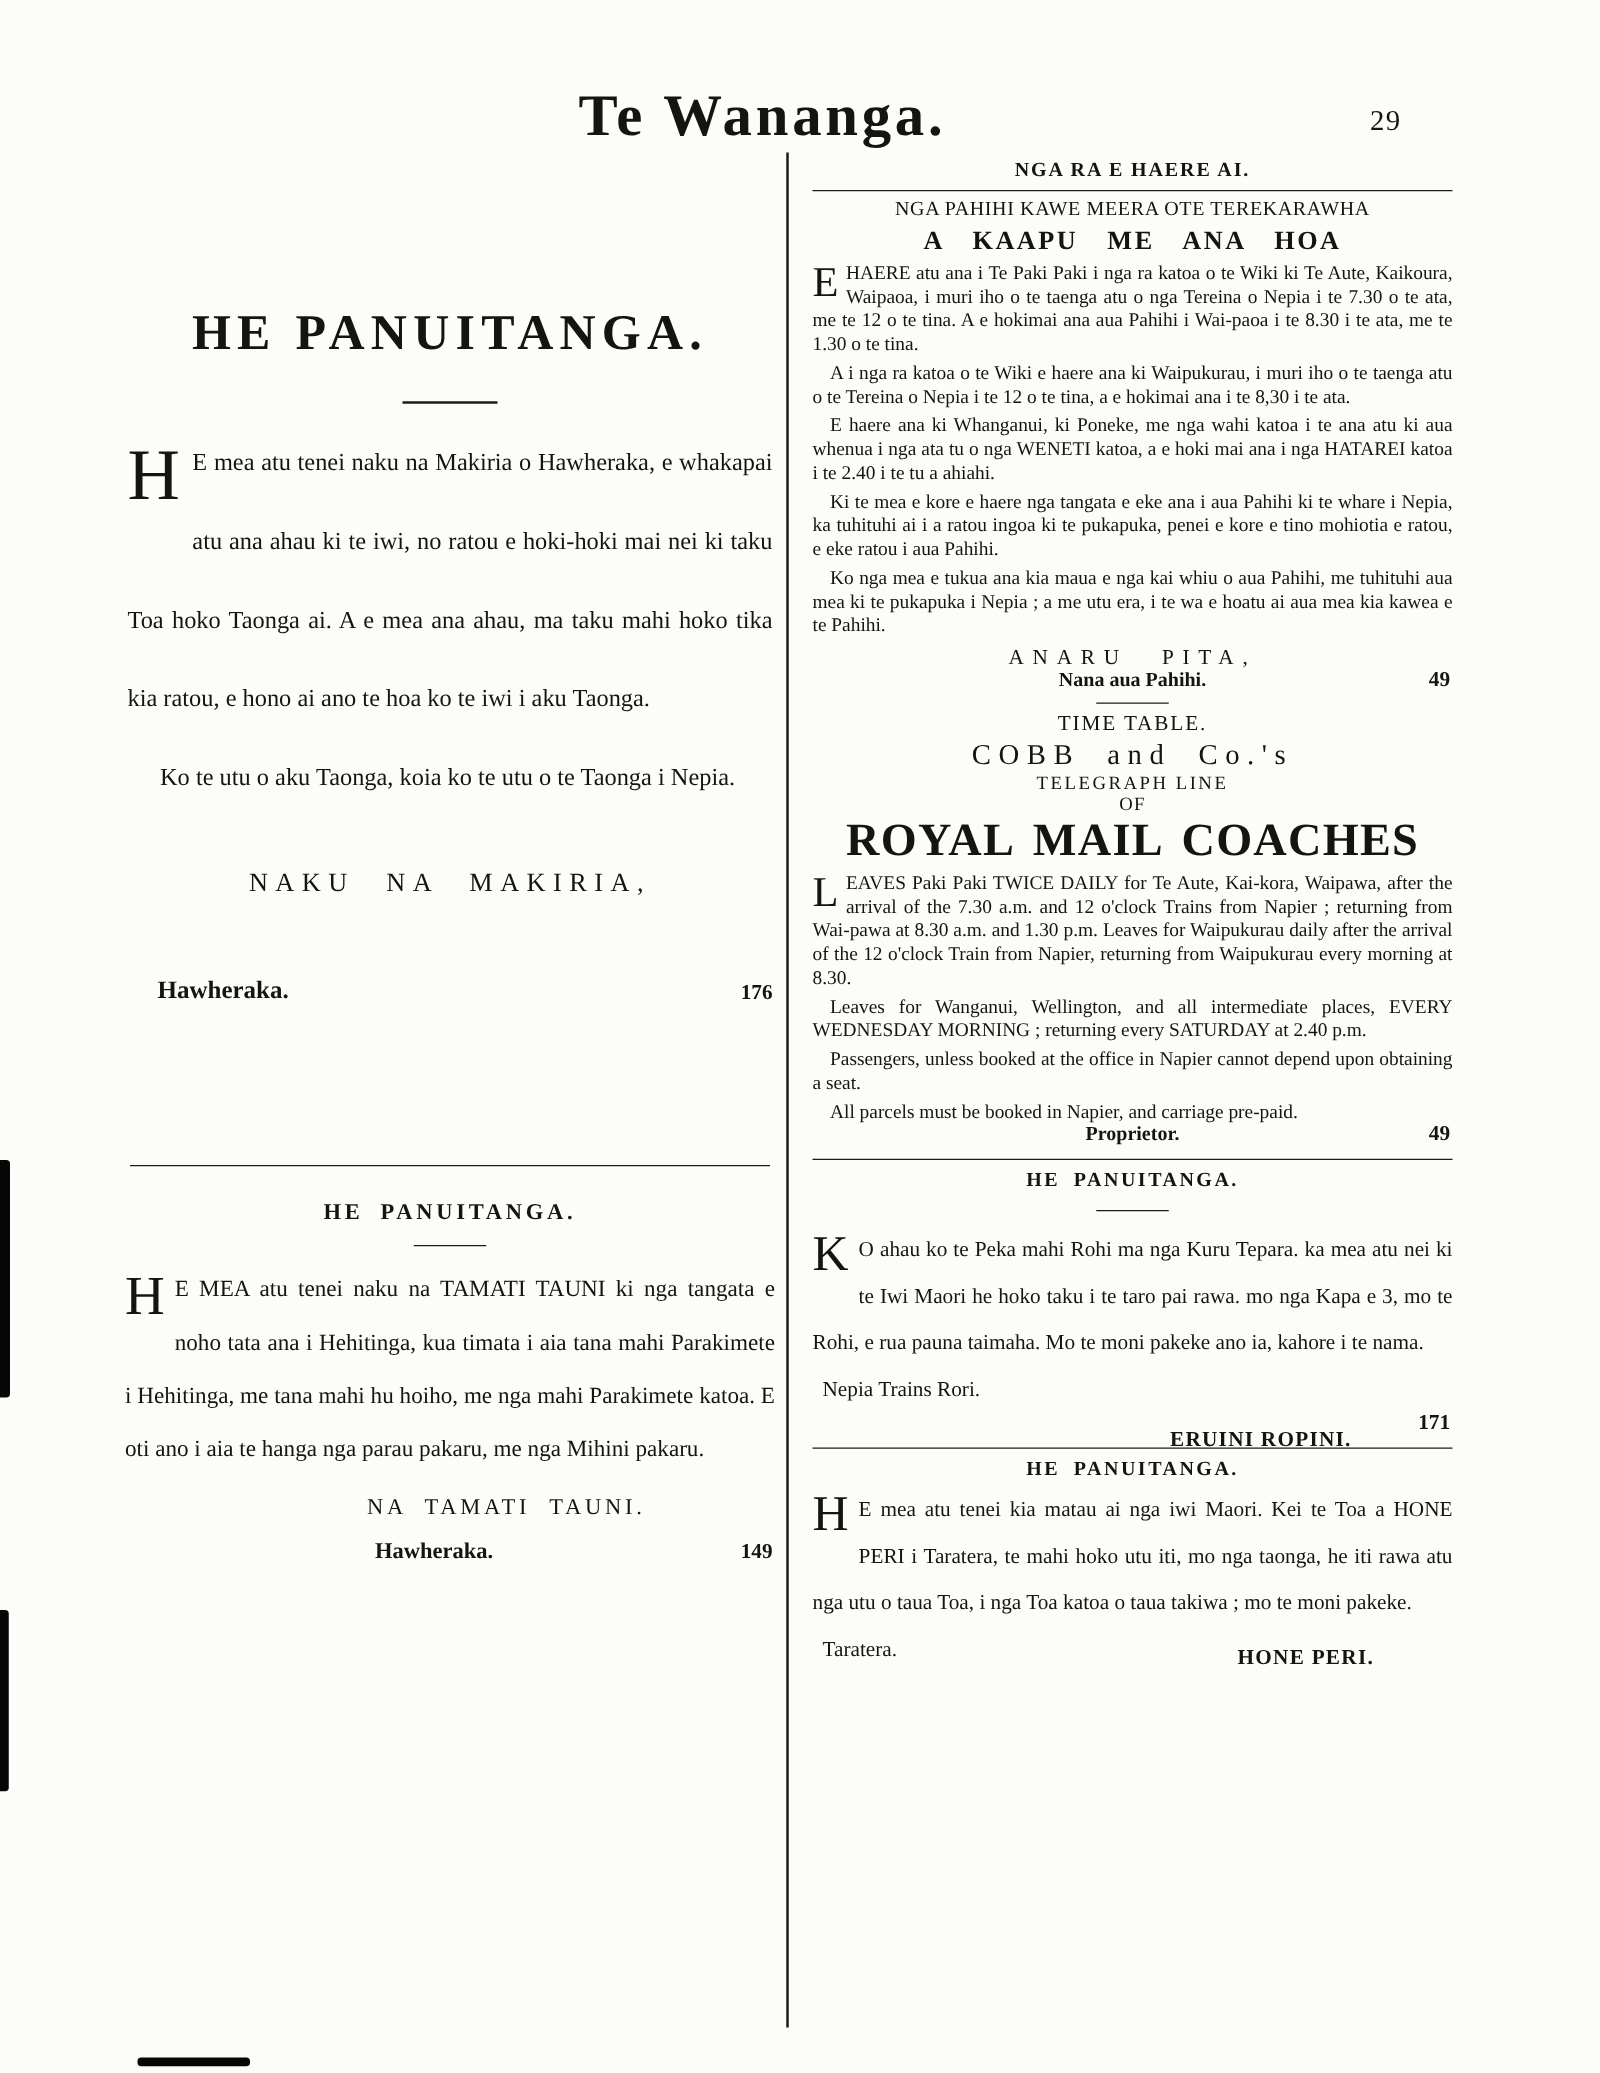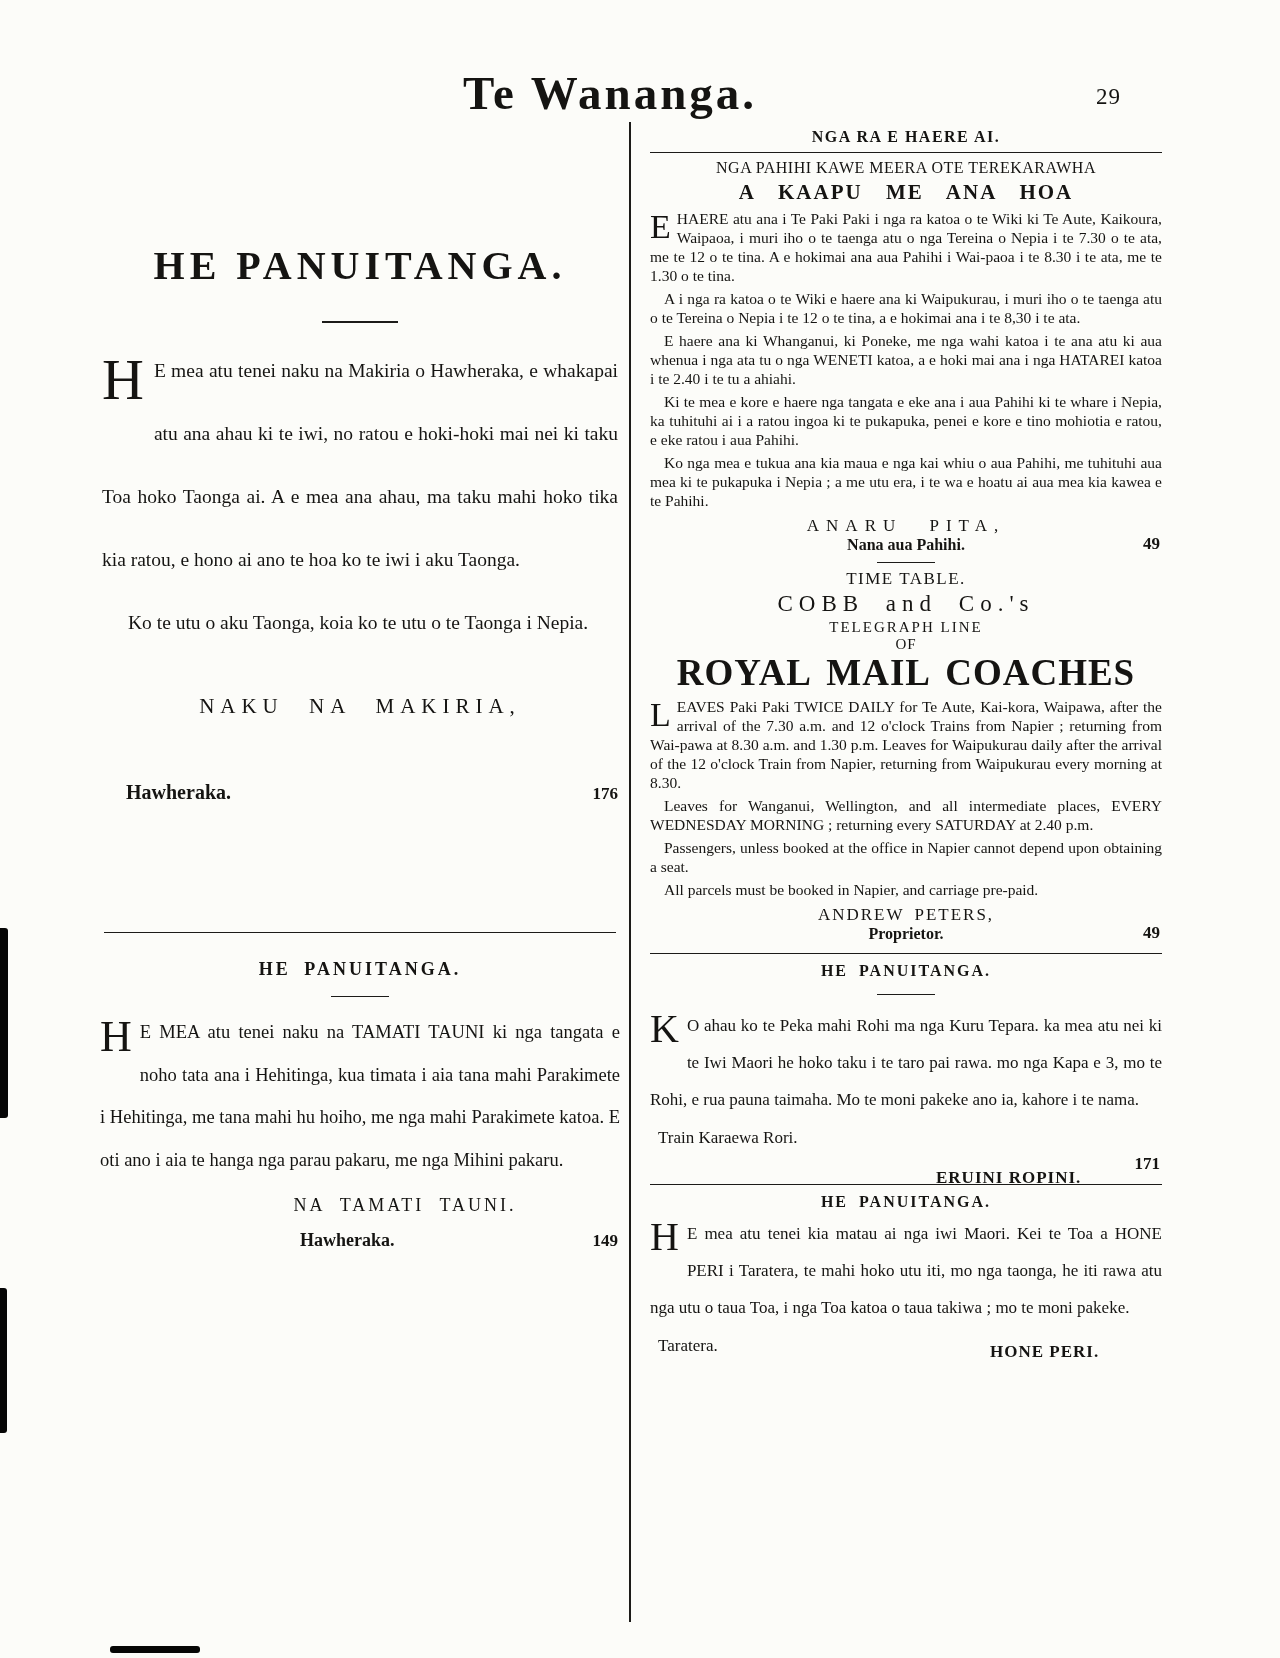--- a/index.html
+++ b/index.html
@@ -213,36 +213,35 @@
   <div class="tt-co">COBB and Co.'s</div>
   <div class="tt-line">TELEGRAPH LINE</div>
   <div class="tt-of">OF</div>
   <div class="tt-title">ROYAL MAIL COACHES</div>
 
   <p class="r-body"><span class="dc-sm">L</span><span>EAVES Paki Paki TWICE DAILY for Te Aute, Kai-kora, Waipawa, after the arrival of the 7.30 a.m. and 12 o'clock Trains from Napier ;  returning from Wai-pawa at 8.30 a.m. and 1.30 p.m.   Leaves for Waipukurau daily after the arrival of the 12 o'clock Train from Napier, returning from Waipukurau every morning at 8.30.</span></p>
   <p class="r-body indent">Leaves for Wanganui, Wellington, and all intermediate places, EVERY WEDNESDAY MORNING ;  returning every SATURDAY at 2.40 p.m.</p>
   <p class="r-body indent">Passengers, unless booked at the office in Napier cannot depend upon obtaining a seat.</p>
   <p class="r-body indent">All parcels must be booked in Napier, and carriage pre-paid.</p>
 
-  <div class="r-sig" style="letter-spacing:2px; word-spacing:4px;">ANDREW PETERS,</div>
   <div class="r-sig-sub sig-row">
     <span>Proprietor.</span>
     <span class="ref-right">49</span>
   </div>
 
   <hr class="rule-full r-full-rule">
 
   <h3 class="r-pan-title">HE PANUITANGA.</h3>
   <hr class="rule-tiny r-pan-rule">
 
   <p class="r-ad"><span class="dc-ad">K</span><span>O ahau ko te Peka mahi Rohi ma nga Kuru Tepara. ka mea atu nei ki te Iwi Maori  he hoko taku i te taro pai rawa. mo nga Kapa e 3, mo te Rohi, e rua pauna taimaha.   Mo te moni pakeke  ano ia, kahore i te nama.</span></p>
 
   <div class="ad-sig-row">
     <span class="ad-sig-right">ERUINI ROPINI.</span>
-    <span class="ad-place">Train Karaewa Rori.</span>
+    <span class="ad-place">Nepia Trains Rori.</span>
   </div>
   <div class="ad-ref-row sig-row">
     <span class="ref-right">171</span>
   </div>
 
   <hr class="rule-full r-full-rule">
 
   <h3 class="r-pan-title">HE PANUITANGA.</h3>
 
   <p class="r-ad" style="margin-top:4px;"><span class="dc-ad">H</span><span>E mea atu tenei kia matau ai nga iwi Maori.  Kei te Toa a HONE PERI i Taratera, te mahi hoko utu iti, mo nga taonga, he iti rawa atu nga utu o taua Toa, i nga Toa katoa o taua takiwa ; mo te moni pakeke.</span></p>

